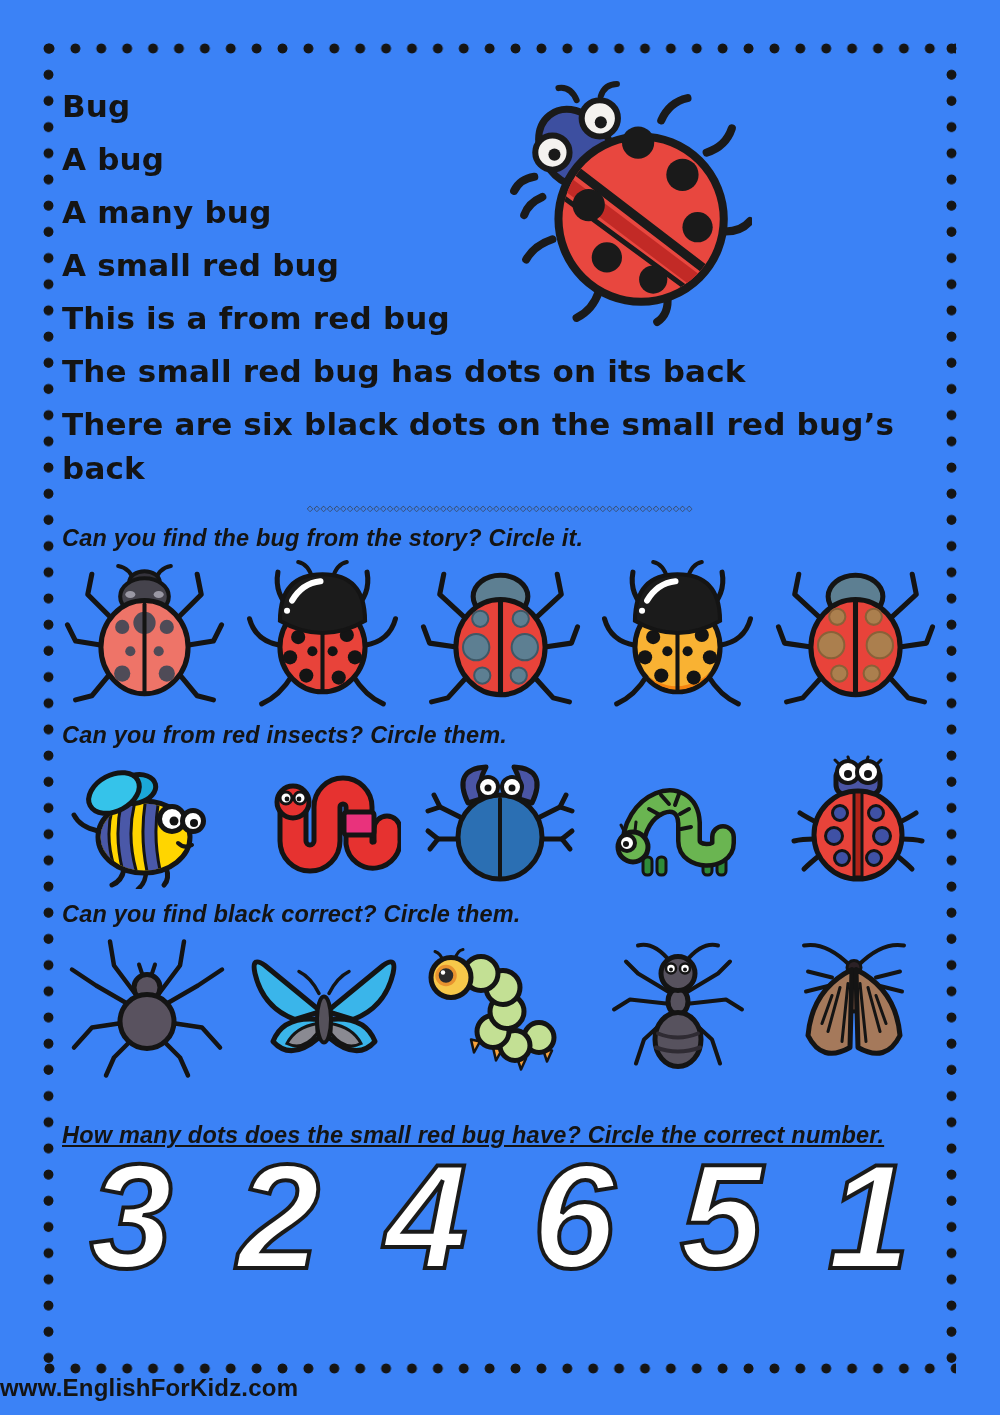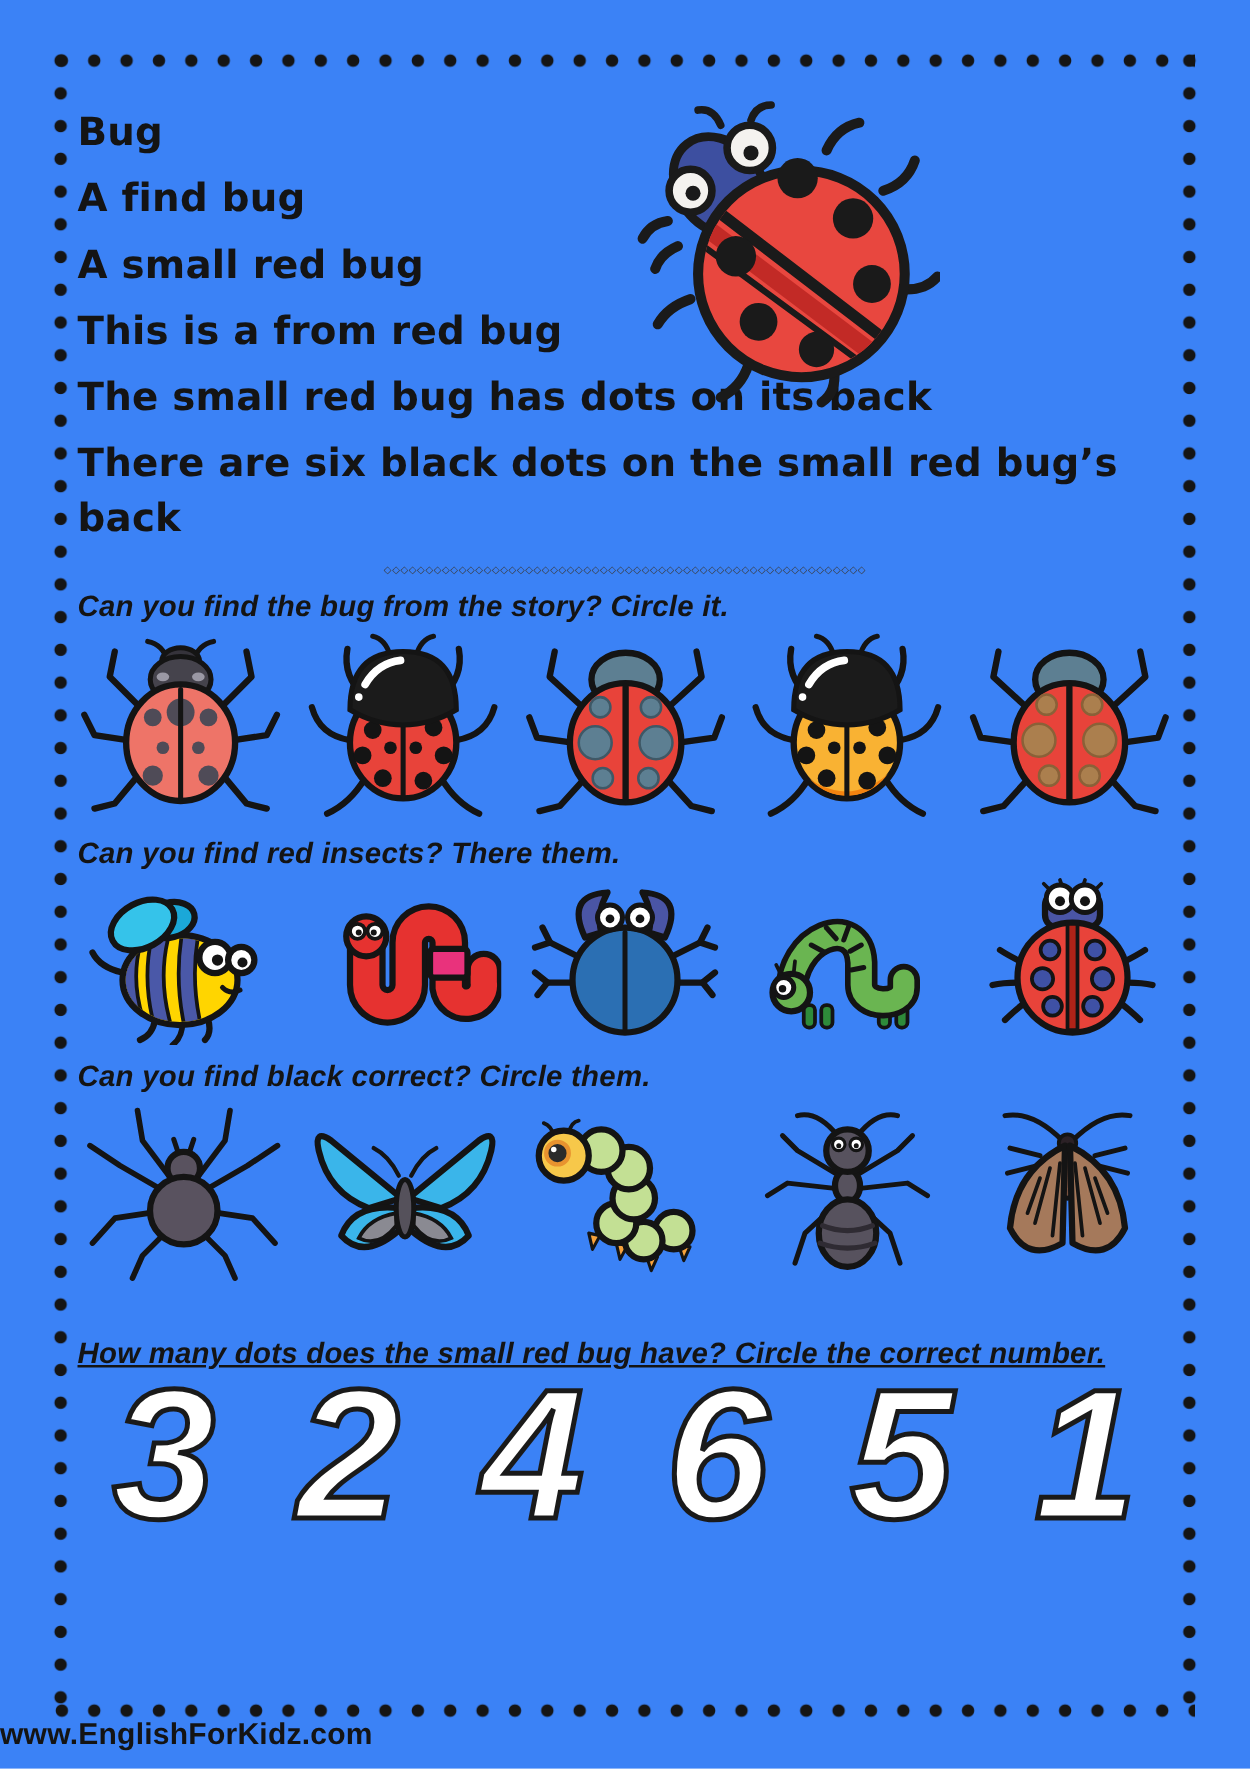--- a/index.html
+++ b/index.html
@@ -47,21 +47,22 @@
 <div class="page">
   <div class="dot-edge dot-top"></div>
   <div class="dot-edge dot-bottom"></div>
   <div class="dot-edge dot-left"></div>
   <div class="dot-edge dot-right"></div>
 
   <div class="content">
 
     <div class="story">
       <p>Bug</p>
-      <p>A find bug</p>
+      <p>A bug</p>
+      <p>A many bug</p>
       <p>A small red bug</p>
       <p>This is a from red bug</p>
       <p>The small red bug has dots on its back</p>
       <p>There are six black dots on the small red bug’s back</p>
 
       <div class="hero">
         <svg width="252" height="252" viewBox="0 0 250 250">
           <g stroke="#1a1a1a" stroke-width="8" fill="none" stroke-linecap="round">
             <path d="M160,42 Q168,24 186,20"></path>
               <path d="M205,74 Q224,68 230,50"></path>
@@ -245,21 +246,21 @@
             <circle cx="56" cy="86" r="13"></circle>
               <circle cx="104" cy="86" r="13"></circle>
             <circle cx="64" cy="114" r="8"></circle>
               <circle cx="96" cy="114" r="8"></circle>
           </g>
           <path d="M80,44 V132" stroke="#141414" stroke-width="5" stroke-linecap="round"></path>
         </svg>
       </div>
     </div>
 
-    <div class="instruction">Can you find red insects? There them.</div>
+    <div class="instruction">Can you from red insects? Circle them.</div>
     <div class="icon-row">
 
       <div class="cell">
         <svg width="160" height="134" viewBox="0 0 160 130">
           <path d="M36,74 Q18,70 12,58" stroke="#141414" stroke-width="5" fill="none" stroke-linecap="round"></path>
           <g stroke="#141414" stroke-width="5" fill="none" stroke-linecap="round">
             <path d="M62,112 Q60,124 50,128"></path>
               <path d="M84,114 Q84,126 76,132" stroke-width="4.5"></path>
               <path d="M104,110 Q108,122 102,128"></path>
           </g>

